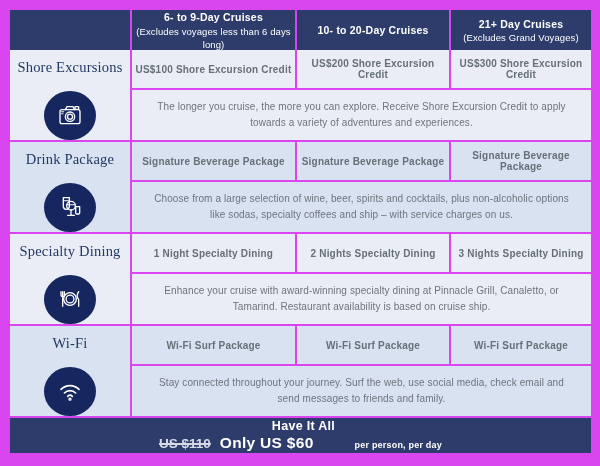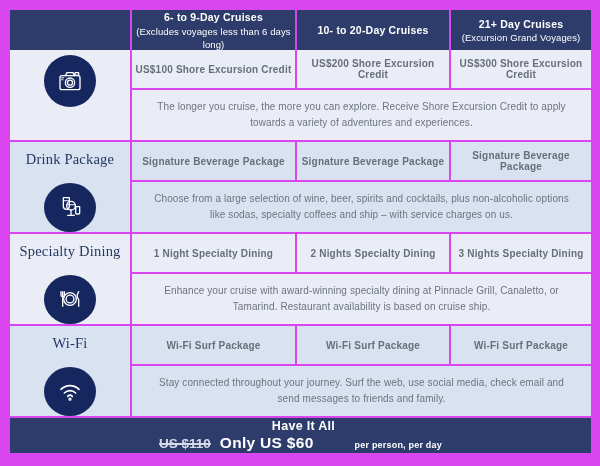--- a/index.html
+++ b/index.html
@@ -78,26 +78,27 @@
       <div class="header-cell"></div>
       <div class="header-cell">
         <div class="h-title">6- to 9-Day Cruises</div>
         <div class="h-sub">(Excludes voyages less than 6 days long)</div>
       </div>
       <div class="header-cell">
         <div class="h-title">10- to 20-Day Cruises</div>
       </div>
       <div class="header-cell">
         <div class="h-title">21+ Day Cruises</div>
-        <div class="h-sub">(Excursion Grand Voyages)</div>
+        <div class="h-sub">(Excludes Grand Voyages)</div>
       </div>
     </div>
 
     <div class="cols block light">
       <div class="cell label-cell">
+        <div class="row-label">Shore Excursions</div>
         <div class="icon-circle">
           <svg width="32" height="32" viewBox="0 0 48 48" fill="none" stroke="#ffffff" stroke-width="2" stroke-linecap="round" stroke-linejoin="round">
             <rect x="9" y="16" width="30" height="21" rx="3"></rect>
             <path d="M17 16 l2.5 -4.5 h9 l2.5 4.5"></path>
             <rect x="31.5" y="11.5" width="5.5" height="4" rx="1"></rect>
             <circle cx="24" cy="26.5" r="7"></circle>
             <circle cx="24" cy="26.5" r="3.8"></circle>
             <path d="M11.5 19 l3 -0.01 M11.5 22 l2 -0.01" stroke-width="1.6"></path>
           </svg>
         </div>

